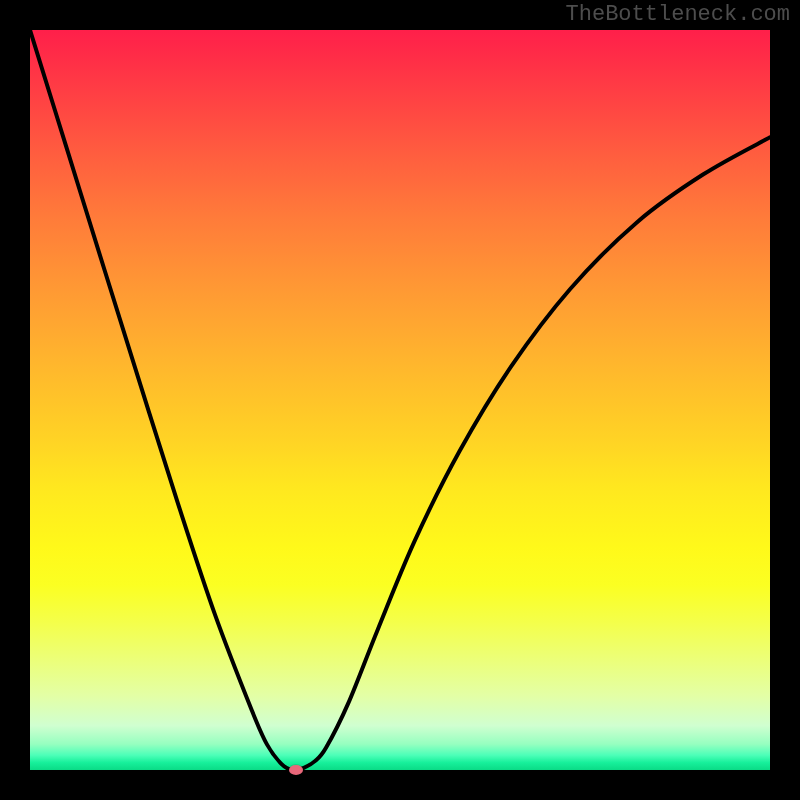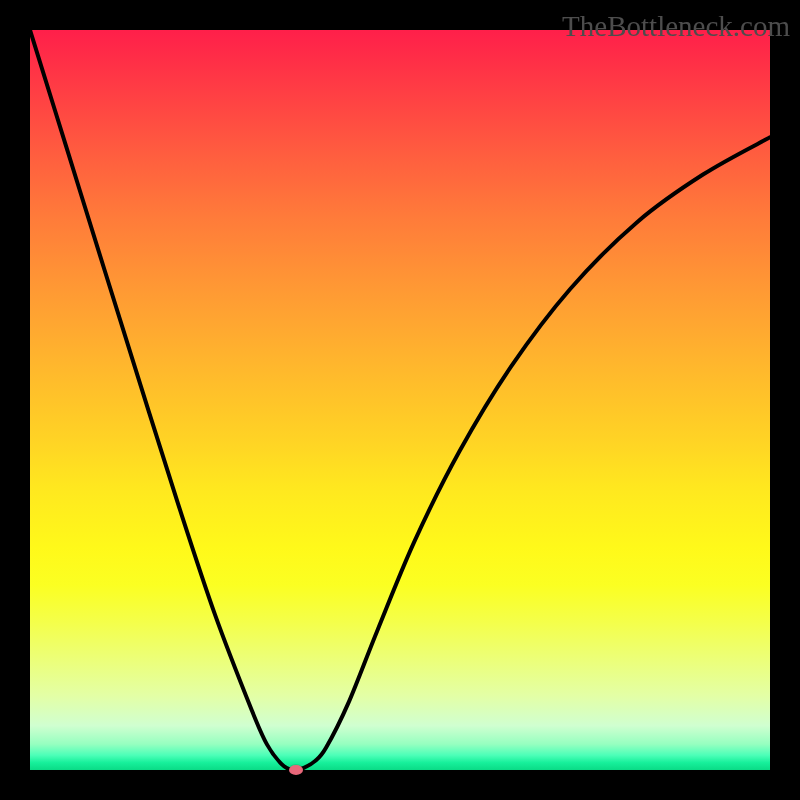--- a/index.html
+++ b/index.html
@@ -8,24 +8,23 @@
     height: 800px;
     background: #000;
     position: relative;
     overflow: hidden;
   }
   .watermark {
     position: absolute;
     top: 2px;
     right: 10px;
     color: #4d4d4d;
-    font-family: Liberation Serif, serif;
-    font-size: 29px;
+    font-family: Liberation Mono, monospace;
+    font-size: 22px;
     z-index: 10;
-    margin-top: 8px;
   }
   .plot-area {
     position: absolute;
     left: 30px;
     top: 30px;
     width: 740px;
     height: 740px;
     background: linear-gradient(to bottom,
       #ff1f4a 0%,
       #ff3246 5%,

